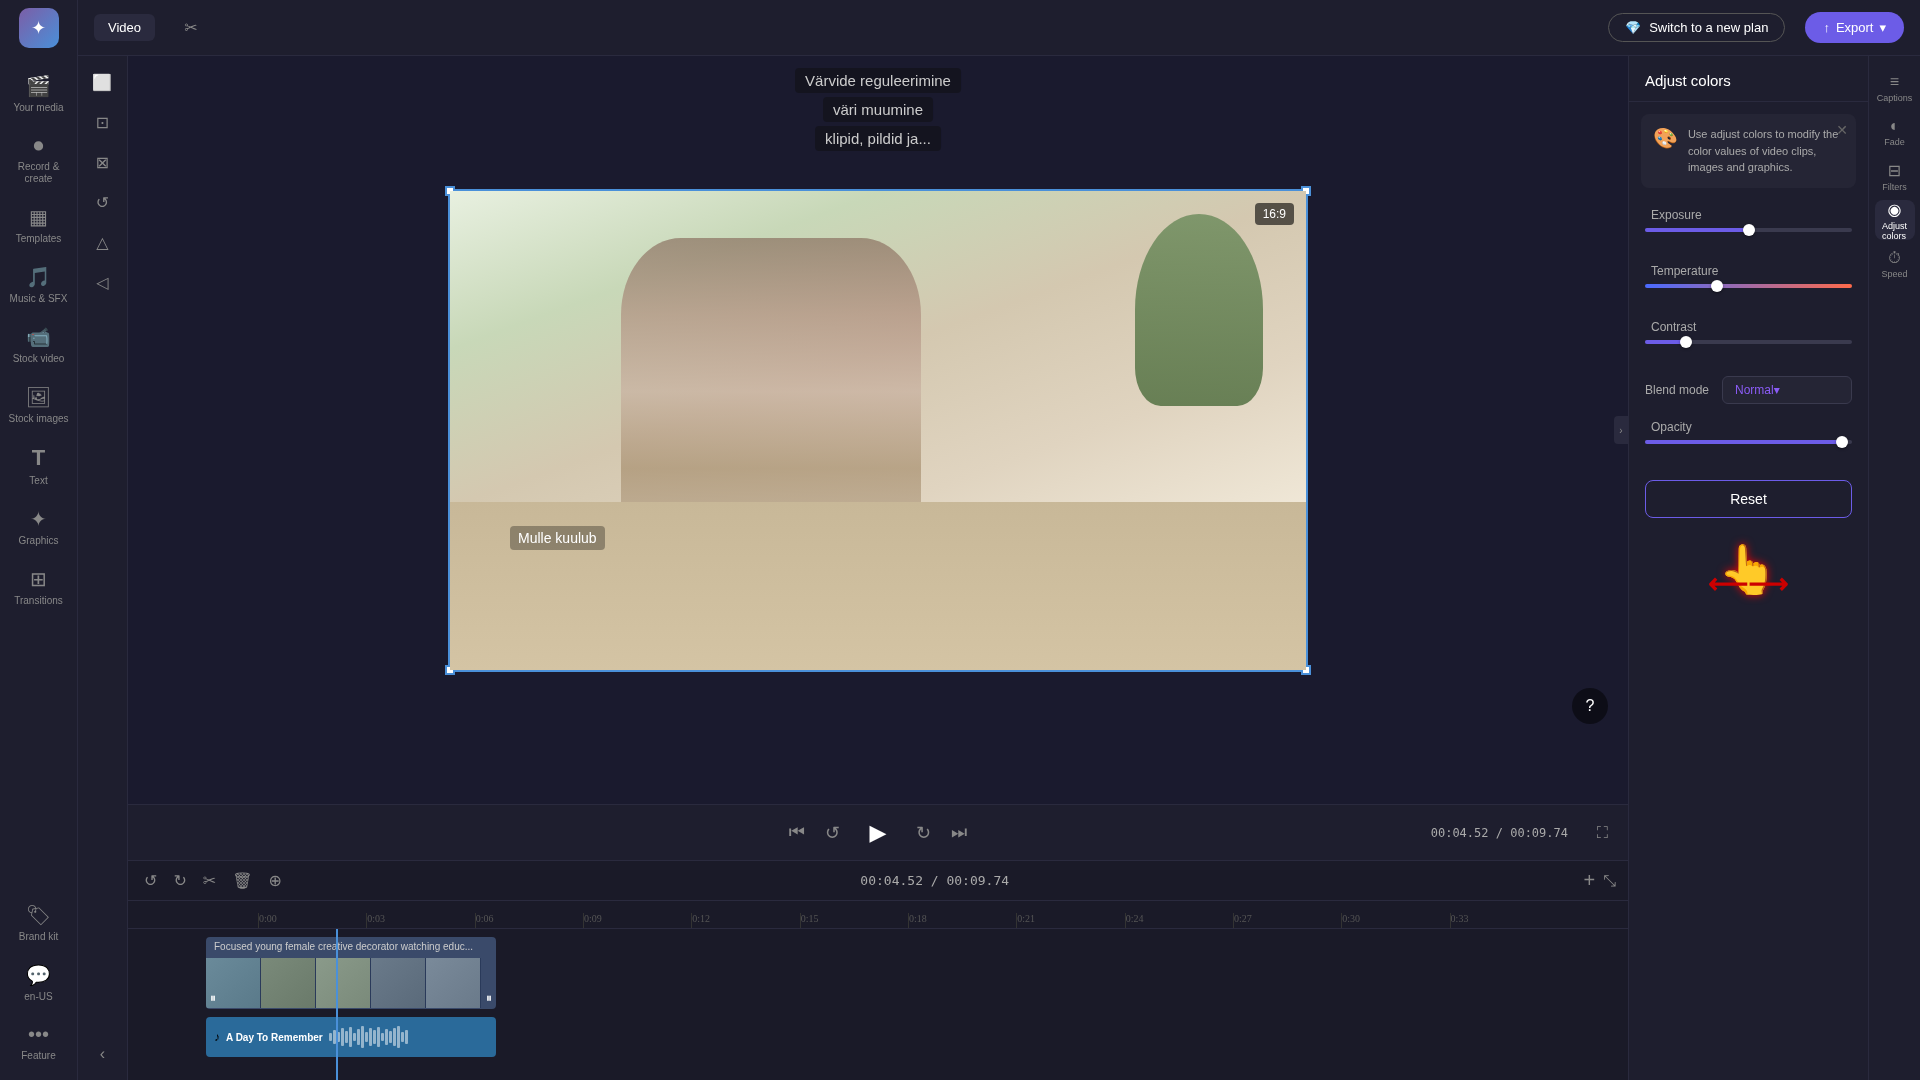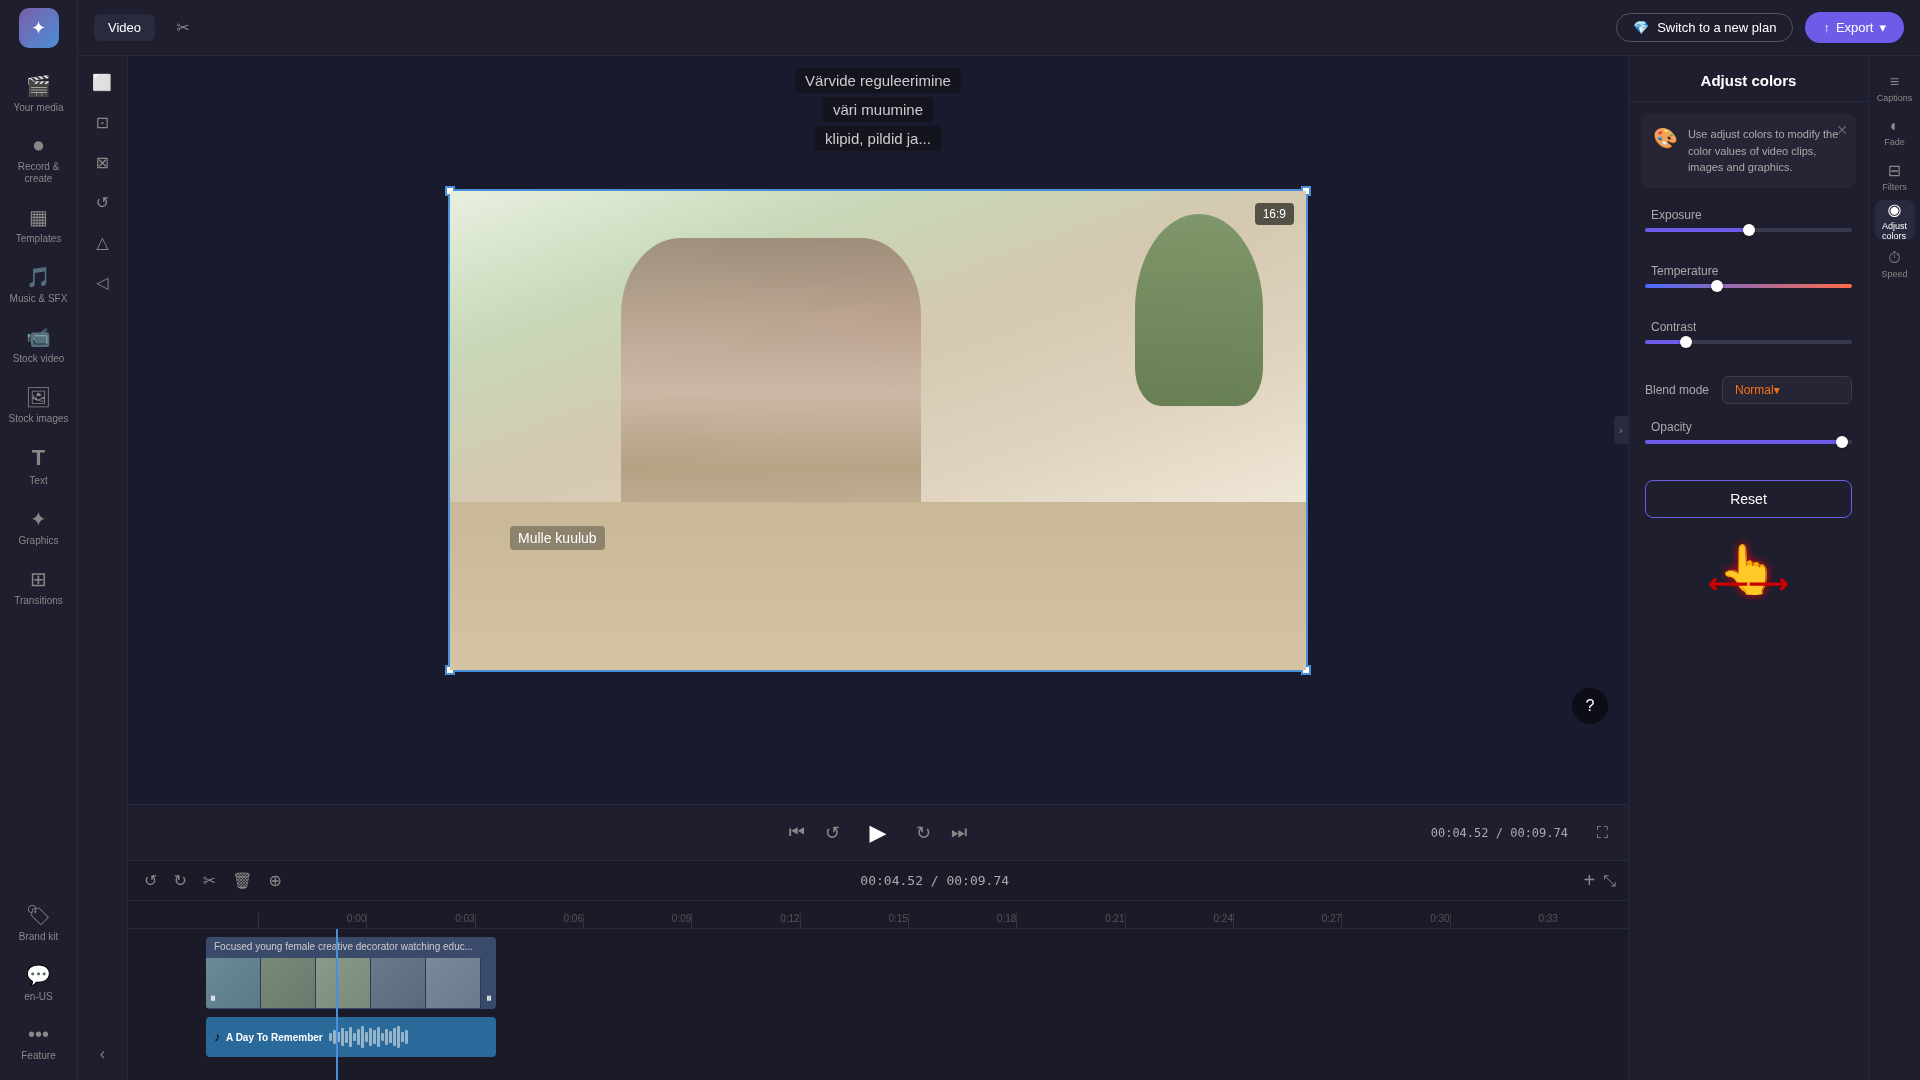--- a/index.html
+++ b/index.html
@@ -42,21 +42,21 @@
       flex-direction: column;
       height: 1080px;
     }
     .topbar {
       height: 56px;
       background: #1e1e2e;
       display: flex;
       align-items: center;
       padding: 0 16px;
       border-bottom: 1px solid #2a2a3e;
-      gap: 12px;
+      gap: 20px;
     }
     .topbar-tab {
       background: #2a2a3e;
       border-radius: 6px;
       padding: 6px 14px;
       color: #fff;
       font-size: 13px;
       cursor: pointer;
     }
     .topbar-icon-btn {
@@ -241,23 +241,24 @@
       display: flex;
       align-items: center;
       padding: 0 70px;
       border-bottom: 1px solid #2a2a3e;
       position: relative;
     }
     .ruler-mark {
       font-size: 10px;
       color: #555;
       flex: 1;
-      text-align: right;
+      text-align: left;
       border-left: 1px solid #333;
       padding-bottom: 4px;
+      font-family: Liberation Serif, serif;
     }
     .timeline-tracks {
       flex: 1;
       position: relative;
       overflow: hidden;
     }
     .video-track {
       position: absolute;
       left: 78px;
       top: 8px;
@@ -355,24 +356,23 @@
       background: #1e1e2e;
       border-left: 1px solid #2a2a3e;
       display: flex;
       flex-direction: column;
       height: 100%;
       overflow-y: auto;
     }
     .panel-header {
       padding: 16px 16px 12px;
       font-size: 15px;
-      font-weight: 700;
+      font-weight: 400;
       color: #fff;
       border-bottom: 1px solid #2a2a3e;
-      text-align: center;
     }
     .info-banner {
       background: #252535;
       margin: 12px;
       border-radius: 8px;
       padding: 12px;
       display: flex;
       gap: 10px;
       align-items: flex-start;
       position: relative;
@@ -419,21 +419,21 @@
     .blend-mode-row {
       display: flex;
       align-items: center;
       justify-content: space-between;
       padding: 8px 16px;
     }
     .blend-mode-label { font-size: 12px; color: #aaa; }
     .blend-mode-select {
       background: #252535;
       border: 1px solid #3a3a4e;
-      color: #f97316;
+      color: #8b5cf6;
       border-radius: 6px;
       padding: 6px 12px;
       font-size: 12px;
       cursor: pointer;
       width: 130px;
       display: flex;
       align-items: center;
     }
     .reset-btn {
       margin: 12px 16px;

